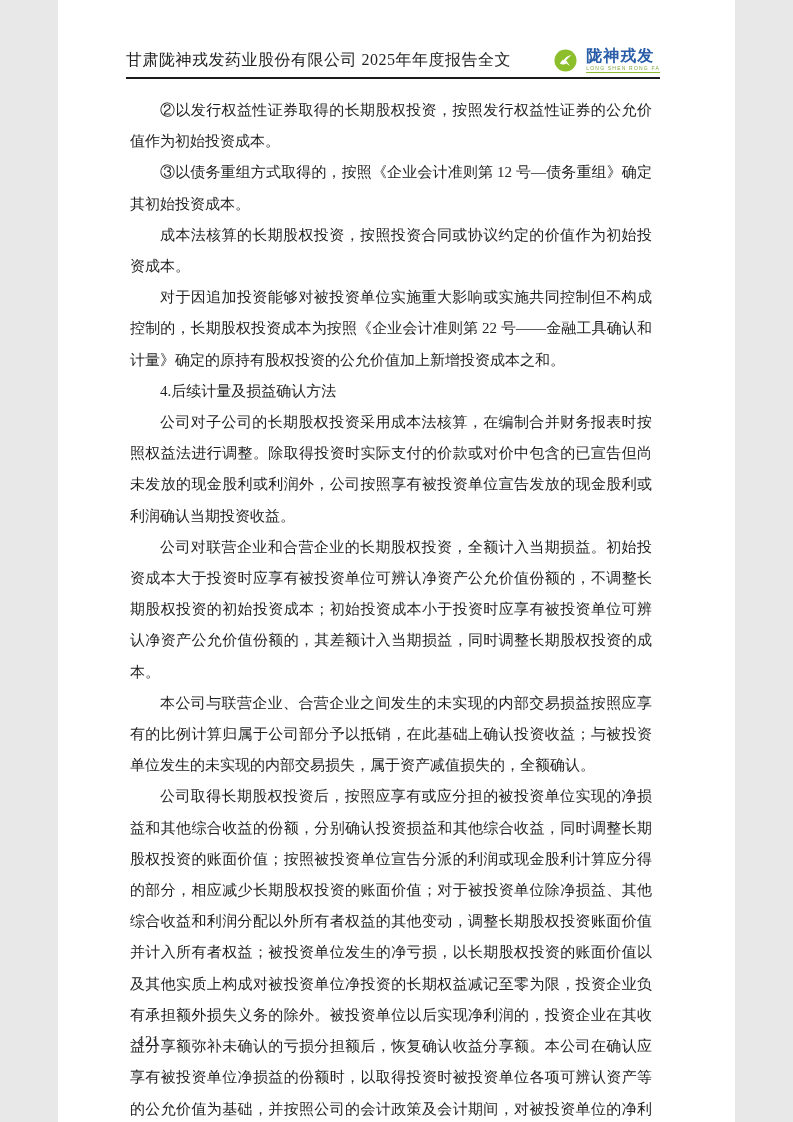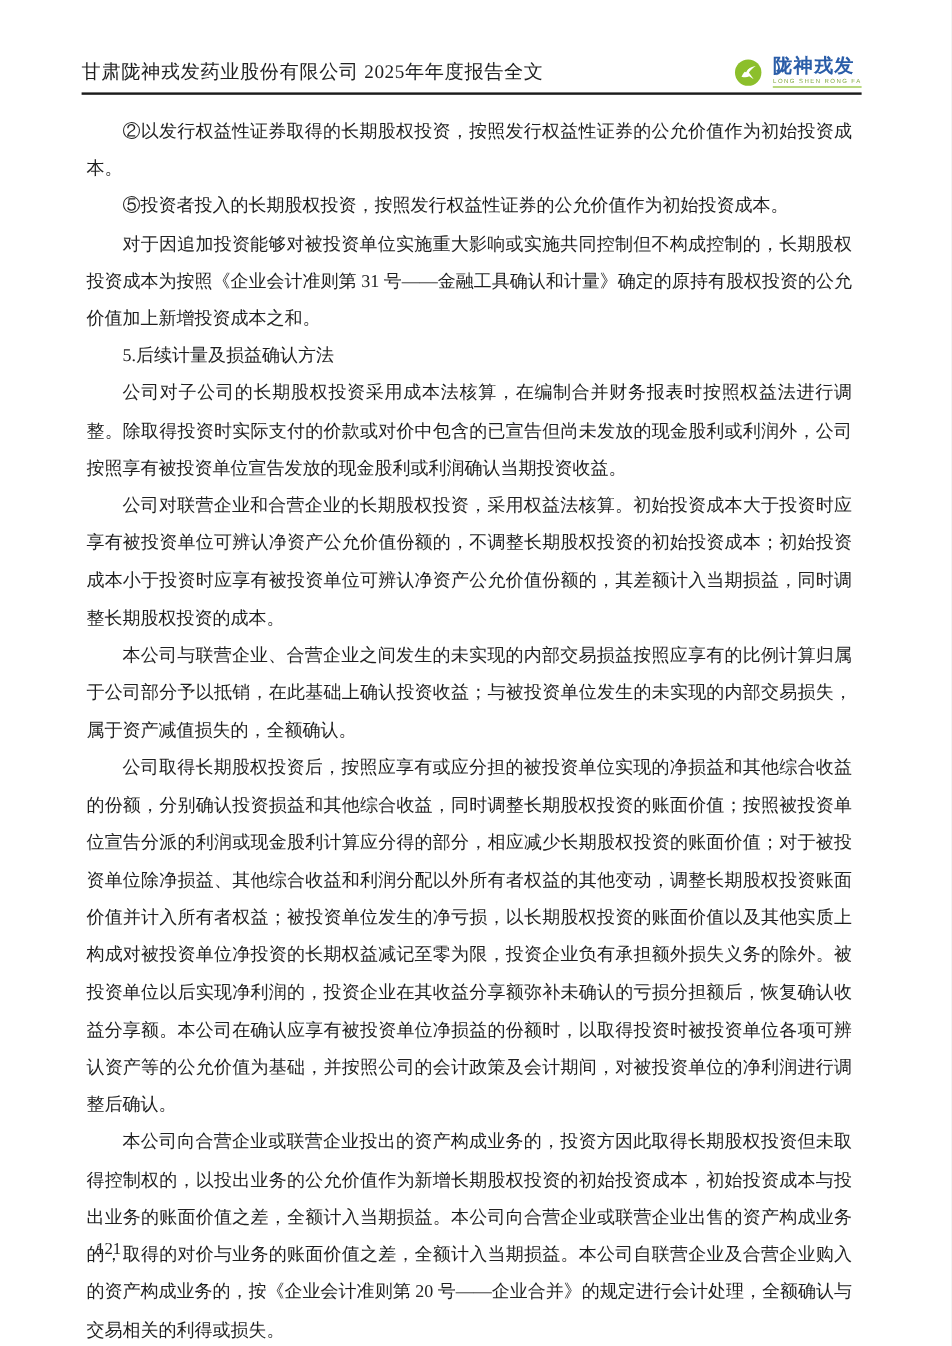--- a/index.html
+++ b/index.html
@@ -6,21 +6,21 @@
     --page-bg:#ffffff;
     --text:#1f1f1f;
     --rule:#1a1a1a;
     --logo-green:#8cbf2b;
     --logo-blue:#2a5da8;
     --logo-en-green:#7fa63b;
   }
   html,body{margin:0;padding:0;background:#e8e8e8;}
   .page{
     position:relative;
-    width:793px;height:1122px;
+    width:677px;height:1122px;
     margin:0 auto;
     background:var(--page-bg);
     font-family:"Liberation Serif","DejaVu Serif",serif;
     color:var(--text);
     overflow:hidden;
   }
   .header{
     margin:0 75px 0 68px;
     padding-top:48px;
     display:flex;
@@ -98,25 +98,26 @@
       </span>
       <span class="logo-text">
         <span class="logo-cn">陇神戎发</span>
         <span class="logo-en">LONG SHEN RONG FA</span>
       </span>
     </div>
   </header>
 
   <main class="content">
     <p>②以发行权益性证券取得的长期股权投资，按照发行权益性证券的公允价值作为初始投资成本。</p>
-    <p>⑤投资者投入的长期股权投资，按照发行权益性证券的公允价值作为初始投资成本。</p>
-    <p>对于因追加投资能够对被投资单位实施重大影响或实施共同控制但不构成控制的，长期股权投资成本为按照《企业会计准则第 31 号——金融工具确认和计量》确定的原持有股权投资的公允价值加上新增投资成本之和。</p>
-    <p>5.后续计量及损益确认方法</p>
+    <p>③以债务重组方式取得的，按照《企业会计准则第 12 号—债务重组》确定其初始投资成本。</p>
+    <p>成本法核算的长期股权投资，按照投资合同或协议约定的价值作为初始投资成本。</p>
+    <p>对于因追加投资能够对被投资单位实施重大影响或实施共同控制但不构成控制的，长期股权投资成本为按照《企业会计准则第 22 号——金融工具确认和计量》确定的原持有股权投资的公允价值加上新增投资成本之和。</p>
+    <p>4.后续计量及损益确认方法</p>
     <p>公司对子公司的长期股权投资采用成本法核算，在编制合并财务报表时按照权益法进行调整。除取得投资时实际支付的价款或对价中包含的已宣告但尚未发放的现金股利或利润外，公司按照享有被投资单位宣告发放的现金股利或利润确认当期投资收益。</p>
-    <p>公司对联营企业和合营企业的长期股权投资，采用权益法核算。初始投资成本大于投资时应享有被投资单位可辨认净资产公允价值份额的，不调整长期股权投资的初始投资成本；初始投资成本小于投资时应享有被投资单位可辨认净资产公允价值份额的，其差额计入当期损益，同时调整长期股权投资的成本。</p>
+    <p>公司对联营企业和合营企业的长期股权投资，全额计入当期损益。初始投资成本大于投资时应享有被投资单位可辨认净资产公允价值份额的，不调整长期股权投资的初始投资成本；初始投资成本小于投资时应享有被投资单位可辨认净资产公允价值份额的，其差额计入当期损益，同时调整长期股权投资的成本。</p>
     <p>本公司与联营企业、合营企业之间发生的未实现的内部交易损益按照应享有的比例计算归属于公司部分予以抵销，在此基础上确认投资收益；与被投资单位发生的未实现的内部交易损失，属于资产减值损失的，全额确认。</p>
     <p>公司取得长期股权投资后，按照应享有或应分担的被投资单位实现的净损益和其他综合收益的份额，分别确认投资损益和其他综合收益，同时调整长期股权投资的账面价值；按照被投资单位宣告分派的利润或现金股利计算应分得的部分，相应减少长期股权投资的账面价值；对于被投资单位除净损益、其他综合收益和利润分配以外所有者权益的其他变动，调整长期股权投资账面价值并计入所有者权益；被投资单位发生的净亏损，以长期股权投资的账面价值以及其他实质上构成对被投资单位净投资的长期权益减记至零为限，投资企业负有承担额外损失义务的除外。被投资单位以后实现净利润的，投资企业在其收益分享额弥补未确认的亏损分担额后，恢复确认收益分享额。本公司在确认应享有被投资单位净损益的份额时，以取得投资时被投资单位各项可辨认资产等的公允价值为基础，并按照公司的会计政策及会计期间，对被投资单位的净利润进行调整后确认。</p>
     <p>本公司向合营企业或联营企业投出的资产构成业务的，投资方因此取得长期股权投资但未取得控制权的，以投出业务的公允价值作为新增长期股权投资的初始投资成本，初始投资成本与投出业务的账面价值之差，全额计入当期损益。本公司向合营企业或联营企业出售的资产构成业务的，取得的对价与业务的账面价值之差，全额计入当期损益。本公司自联营企业及合营企业购入的资产构成业务的，按《企业会计准则第 20 号——企业合并》的规定进行会计处理，全额确认与交易相关的利得或损失。</p>
   </main>
 
   <footer class="footer">
     <span>121</span>
   </footer>
 
 </div>

